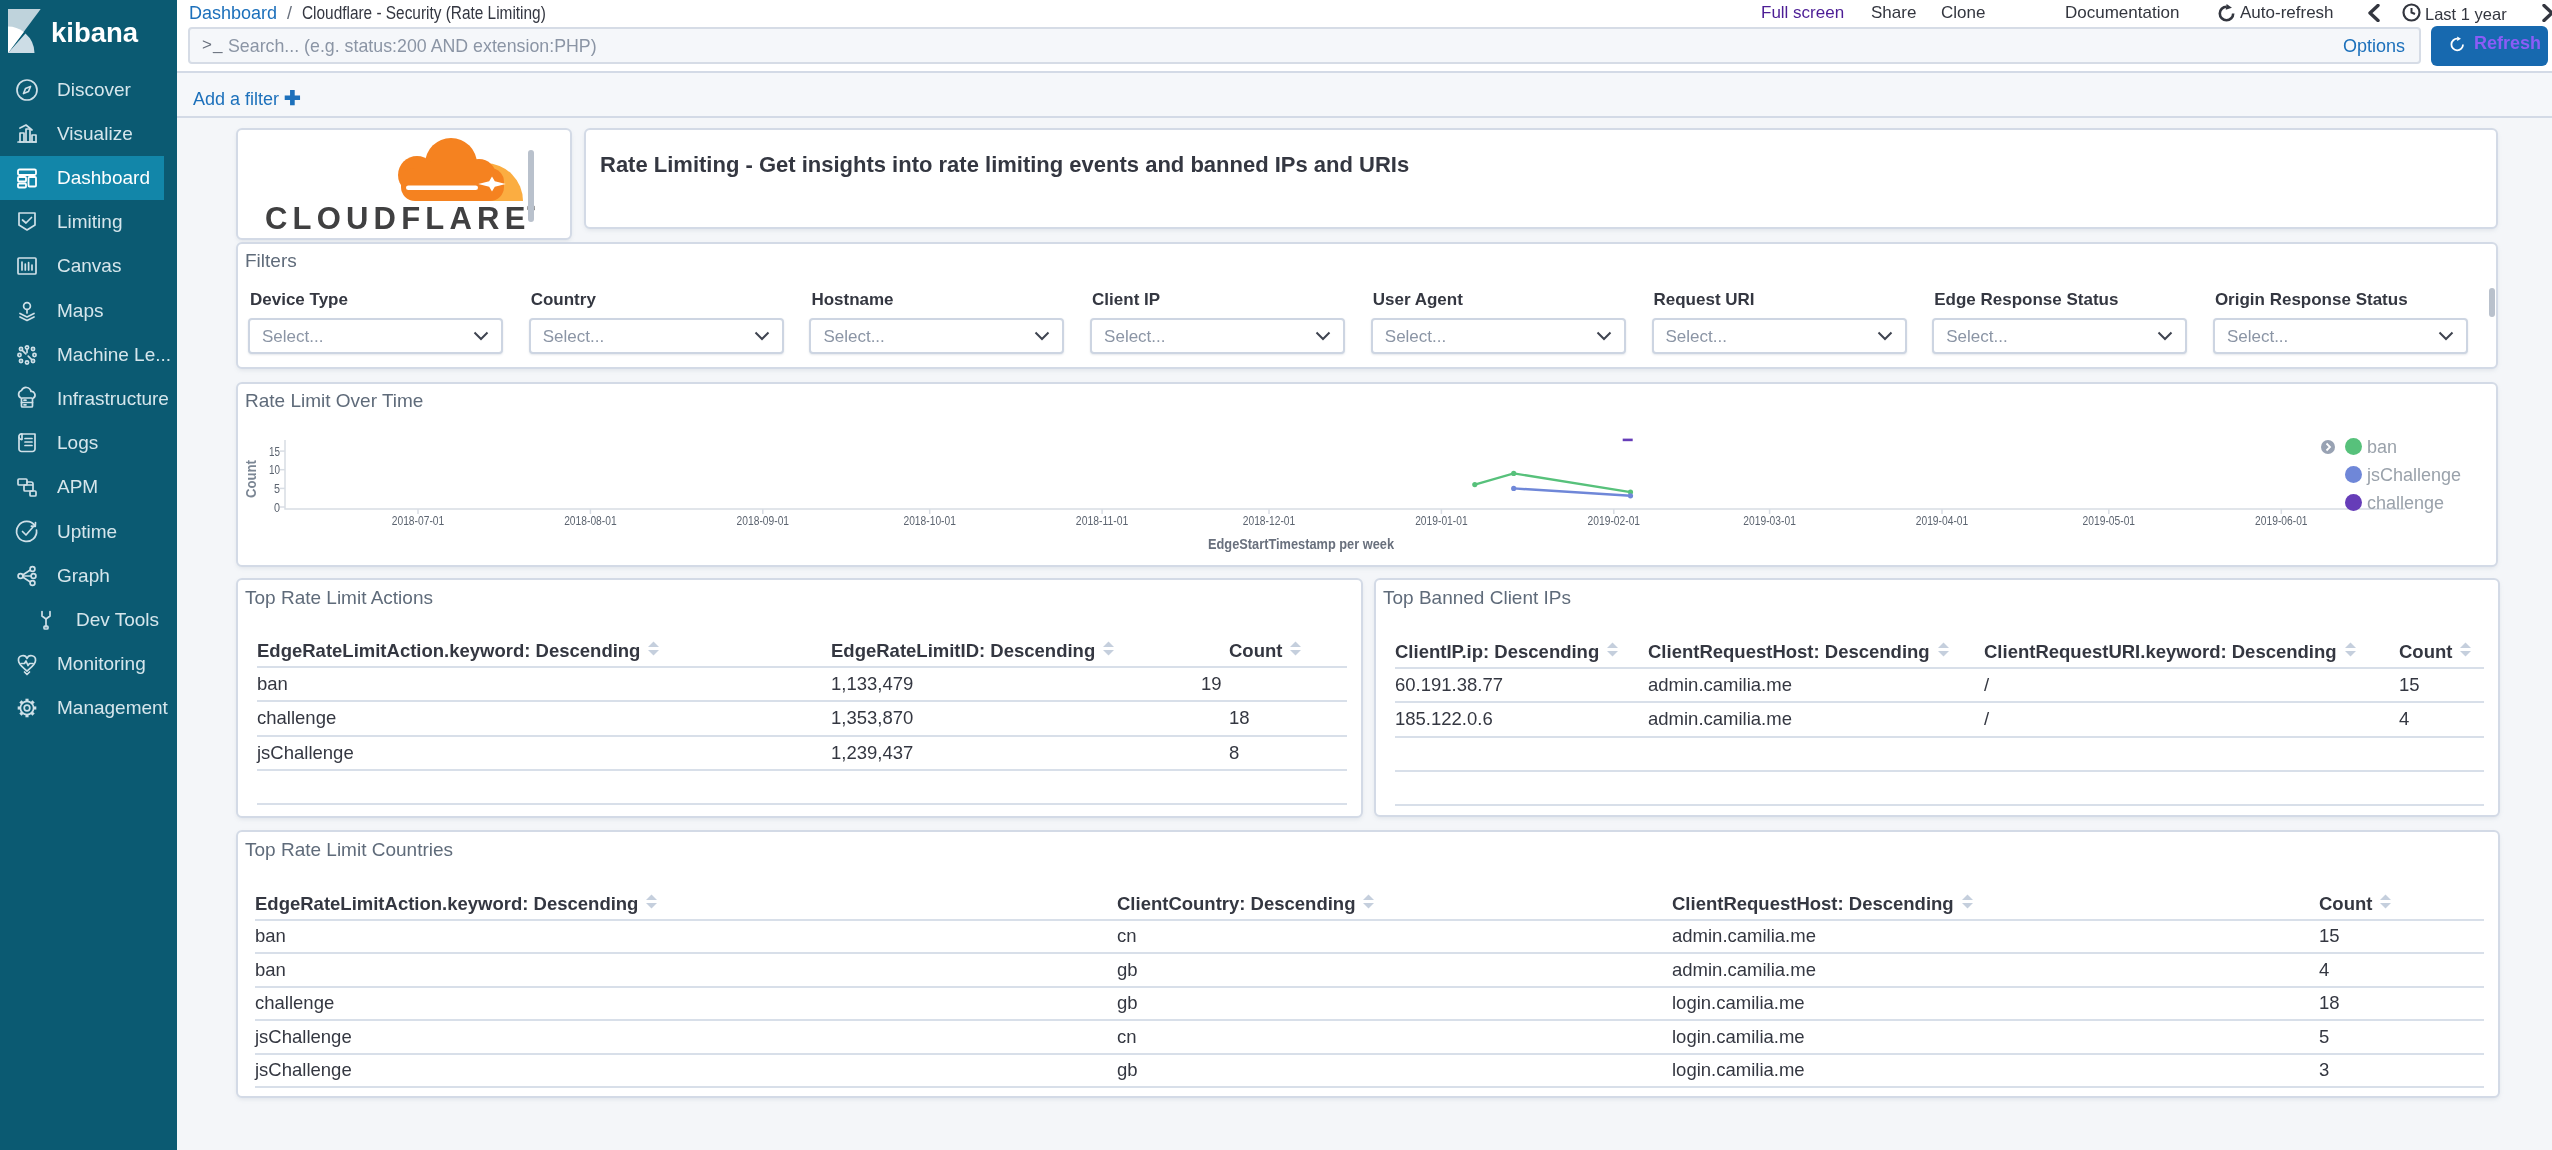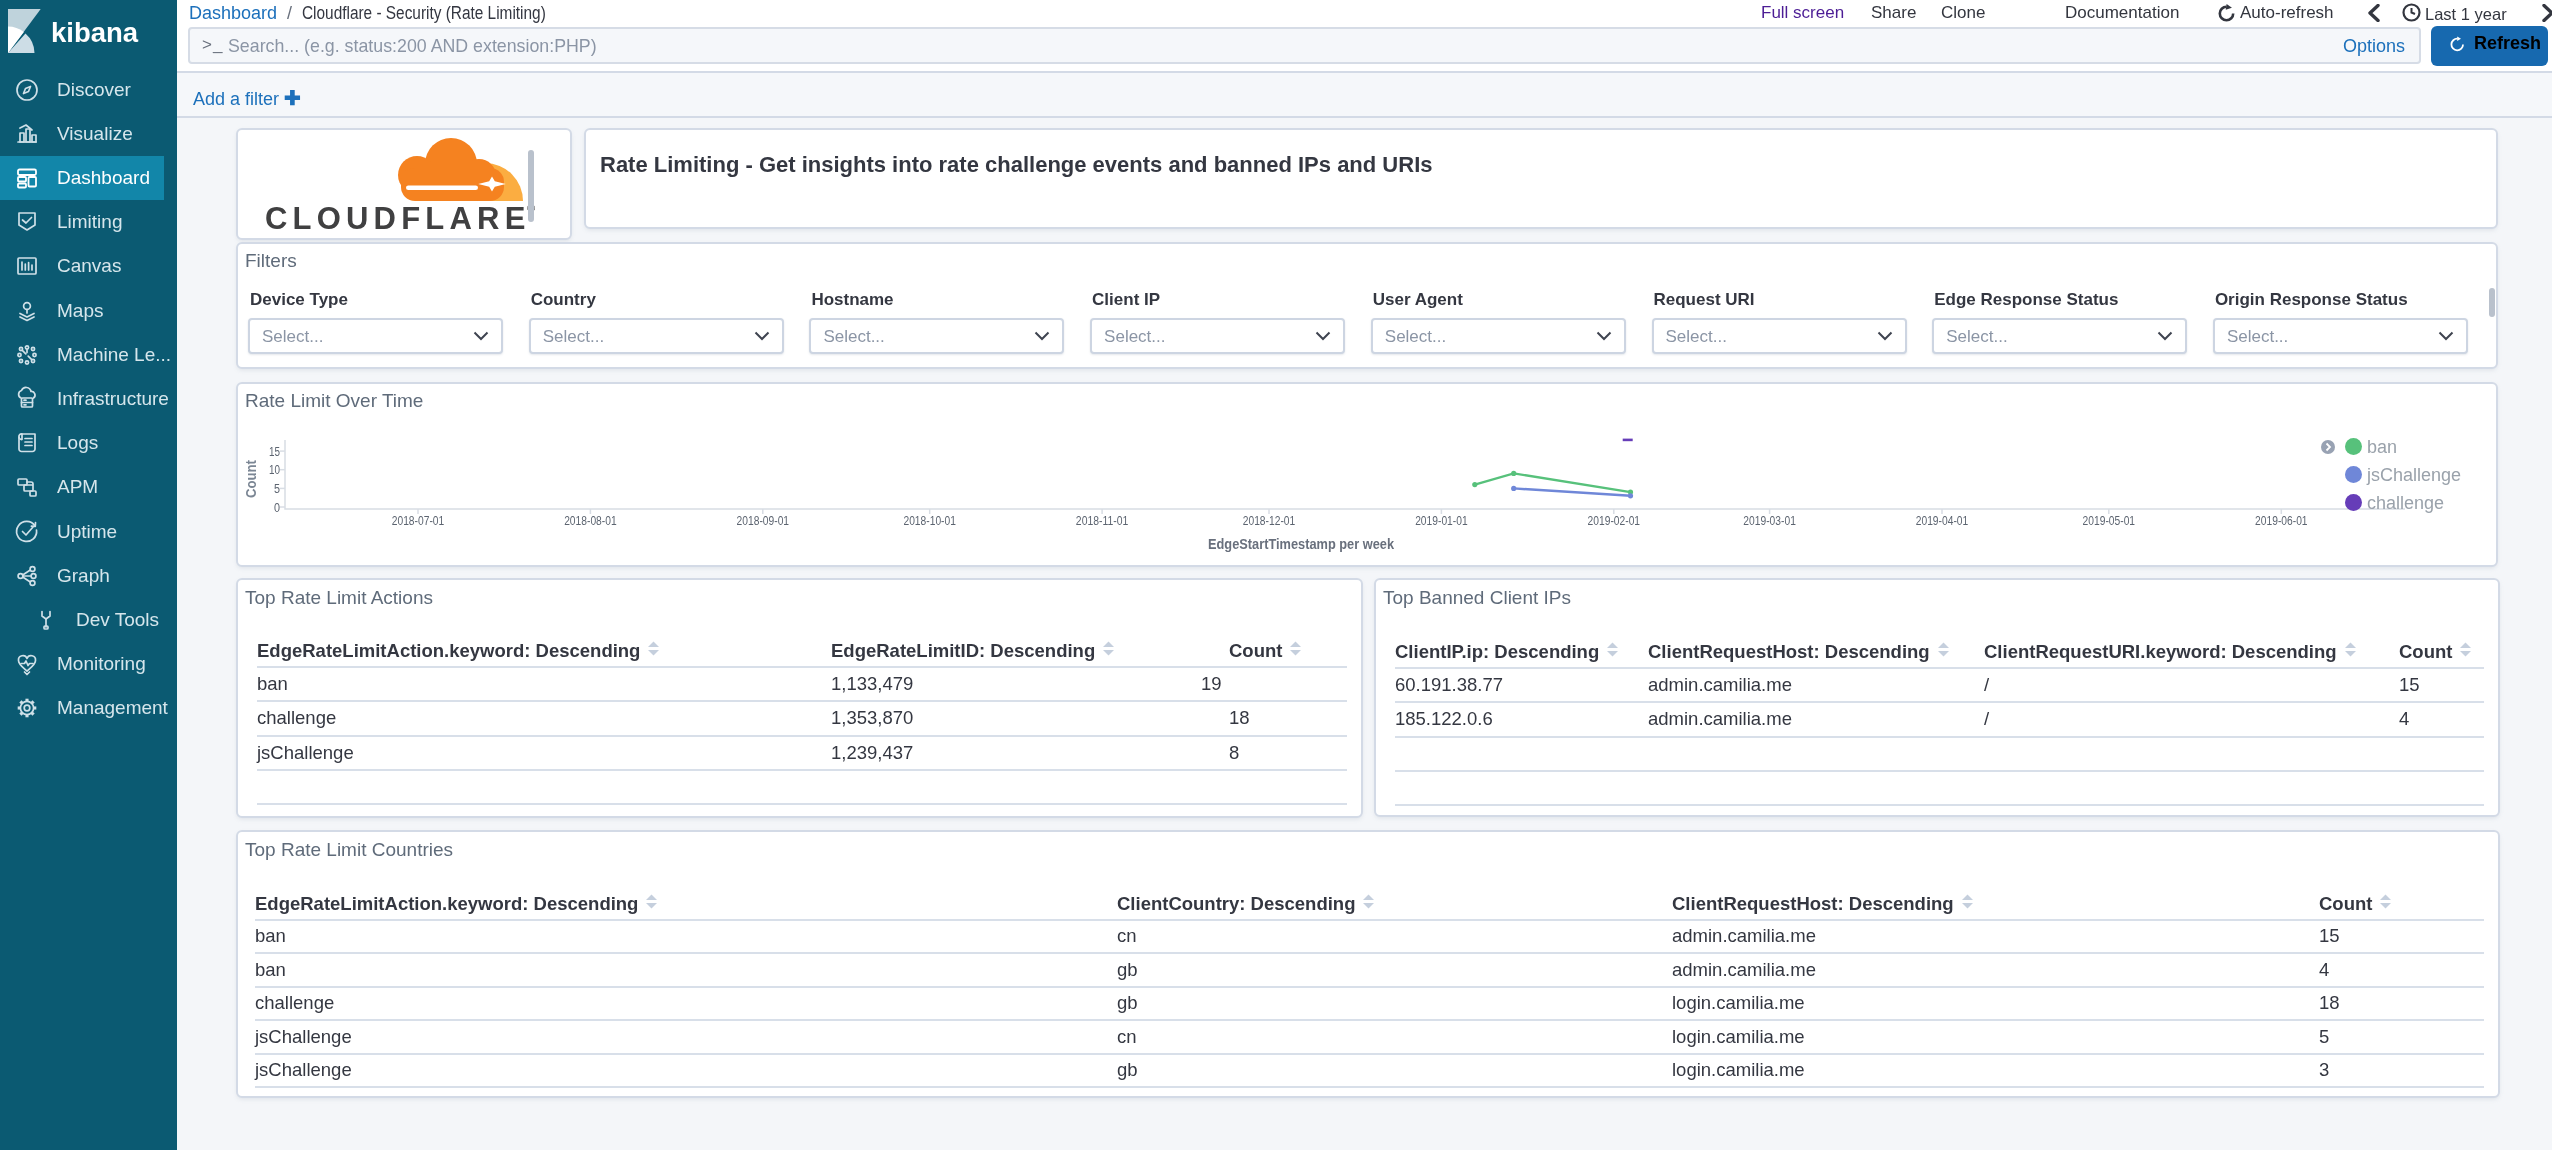--- a/index.html
+++ b/index.html
@@ -52,21 +52,21 @@
     </svg>
 <div class="abs" style="left:188px;top:27px;width:2233px;height:37px;background:#f5f7fa;border:2px solid #d6dce6;border-radius:4px;"></div>
 <div class="abs" style="left:202px;top:35px;font-size:17px;color:#69707d;letter-spacing:1px;">&gt;_</div>
 <div class="abs" style="left:228px;top:36px;font-size:17.8px;color:#8b95a5;">Search... (e.g. status:200 AND extension:PHP)</div>
 <div class="abs" style="left:2343px;top:36px;font-size:18px;color:#1c70bb;">Options</div>
 <div class="abs" style="left:2431px;top:26px;width:117px;height:40px;background:#1769af;border-radius:6px;"></div>
 <svg class="abs" style="left:2449px;top:36px;" width="17" height="17" viewBox="0 0 17 17">
       <path d="M14 8.5 A5.8 5.8 0 1 1 8.5 2.7" fill="none" stroke="#fff" stroke-width="1.8"></path>
       <path d="M8.2 0.4 L12 2.7 L8.2 5 Z" fill="#fff"></path>
     </svg>
-<div class="abs" style="left:2474px;top:33px;font-size:18px;font-weight:bold;color:#000000;">Refresh</div>
+<div class="abs" style="left:2474px;top:33px;font-size:18px;font-weight:bold;color:#8b5cf6;">Refresh</div>
 <div class="abs" style="left:177px;top:73px;width:2375px;height:45px;background:#f5f7fa;border-bottom:2px solid #d3dae6;"></div>
 <div class="abs" style="left:193px;top:86px;font-size:18px;color:#1c70bb;">Add a filter <span style="font-weight:bold;font-size:20px;">✚</span></div>
 <div class="abs" style="left:0;top:0;width:177px;height:1150px;background:#0b5a72;"></div>
 <svg class="abs" style="left:8px;top:9px;" width="33" height="44" viewBox="0 0 33 44">
       <polygon points="0,0 32.7,0 0,44" fill="#bfd3dc"></polygon>
       <path d="M17.5 24.5 A26.5 26.5 0 0 1 26.5 44 L0 44 Z" fill="#cddde6"></path>
       <path d="M0 17.5 A26.5 26.5 0 0 1 15.8 22.9 L0 44 Z" fill="#ffffff"></path>
     </svg>
 <div class="abs" style="left:51px;top:17px;font-size:27.5px;font-weight:bold;color:#fff;letter-spacing:0px;">kibana</div>
 <div class="navitem" style="top:67.5px;">
@@ -215,21 +215,21 @@
  <circle cx="243" cy="48" r="17" fill="#f58220"></circle>
  <rect x="165" y="40" width="103" height="33" rx="14" fill="#f58220"></rect>
  <rect x="170" y="57.5" width="72" height="4.6" rx="2.3" fill="#fff"></rect>
  <path d="M256 48.5 l2.8 4.7 11 2.8 -11 2.8 -2.8 4.7 -2.8 -4.7 -11 -2.8 11 -2.8 Z" fill="#fff"></path>
 </g>
 <text x="29" y="101" font-family="Liberation Sans, sans-serif" font-size="31" font-weight="bold" fill="#404041" letter-spacing="5.2">CLOUDFLARE</text>
 <text x="291" y="84" font-family="Liberation Sans, sans-serif" font-size="11" fill="#404041">®</text>
 </svg>
 <div class="abs" style="left:528px;top:150px;width:6px;height:72px;background:#b9c1cc;border-radius:3px;"></div>
 <div class="panel" style="left:584px;top:128px;width:1914px;height:101px;"></div>
-<div class="abs" style="left:600px;top:152px;font-size:22px;font-weight:bold;color:#343741;">Rate Limiting - Get insights into rate challenge events and banned IPs and URIs</div>
+<div class="abs" style="left:600px;top:152px;font-size:22px;font-weight:bold;color:#343741;">Rate Limiting - Get insights into rate limiting events and banned IPs and URIs</div>
 <div class="panel" style="left:236px;top:242px;width:2262px;height:127px;"></div>
 <div class="ptitle" style="left:245px;top:250px;">Filters</div>
 <div class="flabel" style="left:250px;top:290px;">Device Type</div>
 <div class="fselect" style="left:248px;top:318px;">
       <span class="ph">Select...</span>
       <svg width="16" height="10" viewBox="0 0 16 10">
         <path d="M1.5 1.5 L8 8 L14.5 1.5" fill="none" stroke="#3f4450" stroke-width="2"></path>
       </svg>
     </div>
 <div class="flabel" style="left:530.7px;top:290px;">Country</div>

